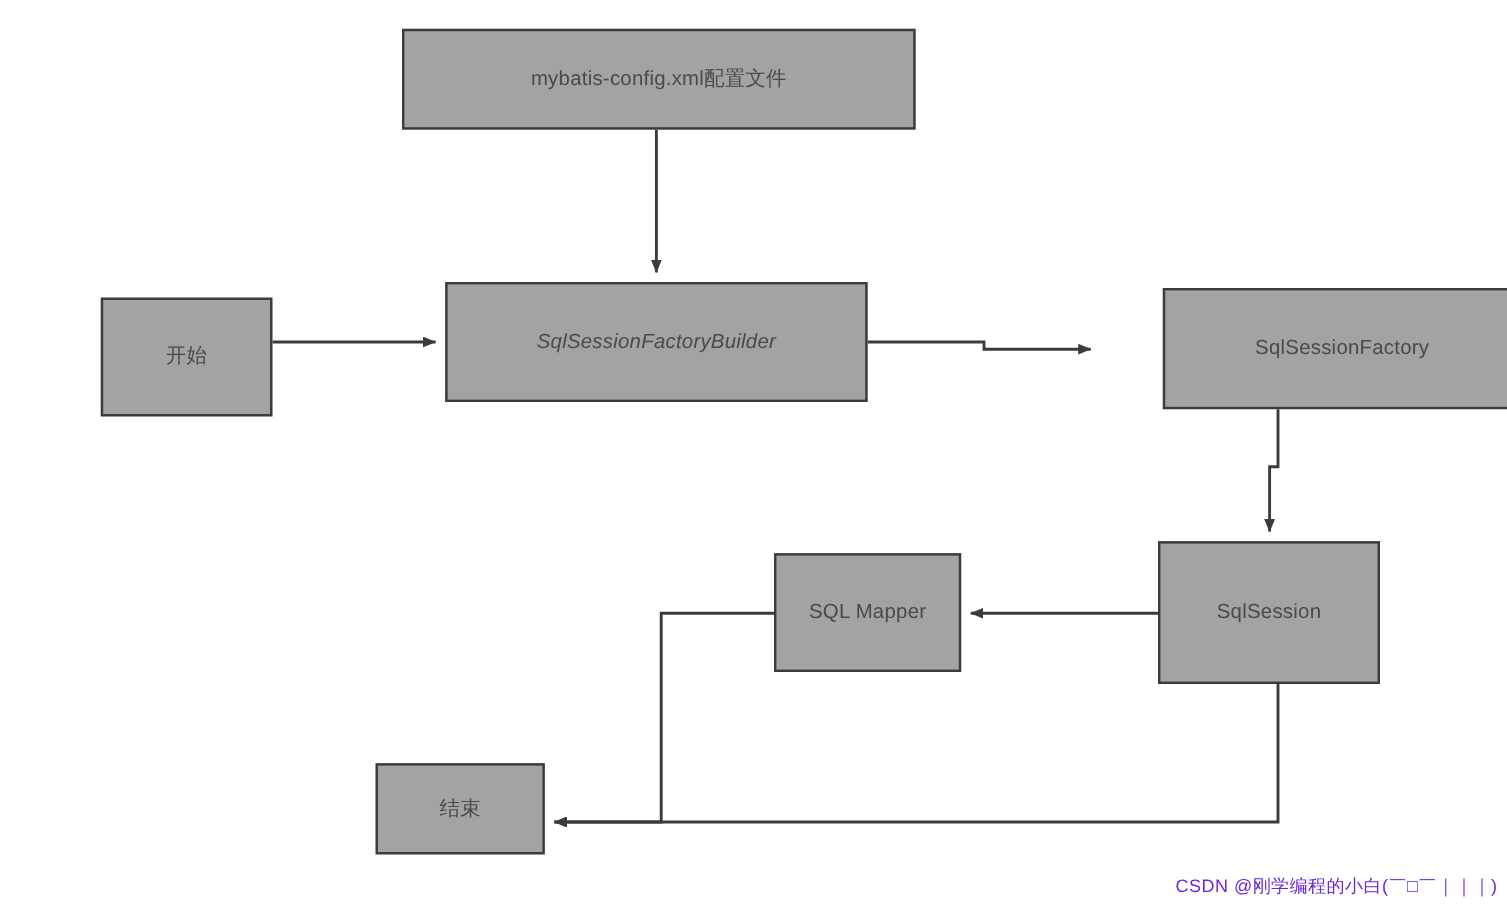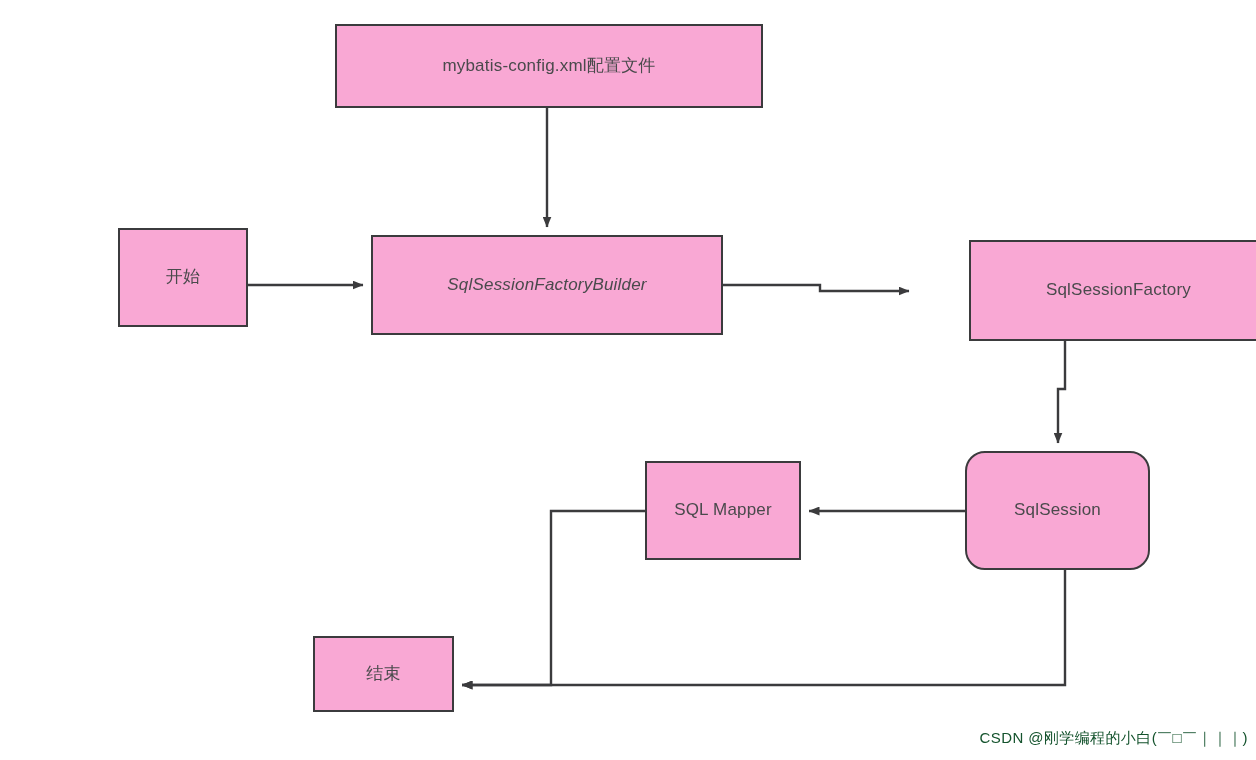--- a/index.html
+++ b/index.html
@@ -21,40 +21,40 @@
     position: absolute;
     left: 0;
     top: 0;
     width: 1256px;
     height: 760px;
   }
   .node {
     position: absolute;
     box-sizing: border-box;
     border: 2px solid #3b3b3d;
-    background: #f9a8d4;
+    background: #a3a3a3;
     display: flex;
     align-items: center;
     justify-content: center;
     text-align: center;
     color: #4a4a4c;
     font-size: 17px;
     letter-spacing: 0.2px;
     line-height: 1.3;
     padding: 2px 6px;
   }
   .node-label {
     display: block;
     white-space: nowrap;
   }
   #watermark {
     position: absolute;
     right: 8px;
     bottom: 12px;
-    color: #14532d;
+    color: #6d28d9;
     font-size: 15px;
     letter-spacing: 0.4px;
     white-space: nowrap;
     user-select: none;
   }
 </style>
 </head>
 <body>
 
 <div id="canvas">
@@ -78,33 +78,33 @@
 
     <path d="M645,511 L551,511 L551,685 L462,685" fill="none" stroke="#3b3b3d" stroke-width="2.4" marker-end="url(#arrowhead)"></path>
 
     <path d="M1065,570 L1065,685 L462,685" fill="none" stroke="#3b3b3d" stroke-width="2.4" marker-end="url(#arrowhead)"></path>
   </svg>
 
   <div class="node" style="left:335px; top:24px; width:428px; height:84px;">
     <span class="node-label">mybatis-config.xml配置文件</span>
   </div>
 
-  <div class="node" style="left:84px; top:228px; width:130px; height:99px;margin-left:34px;">
+  <div class="node" style="left:84px; top:248px; width:143px; height:99px;">
     <span class="node-label">开始</span>
   </div>
 
   <div class="node" style="left:371px; top:235px; width:352px; height:100px;font-style:italic;">
     <span class="node-label">SqlSessionFactoryBuilder</span>
   </div>
 
   <div class="node" style="left:969px; top:240px; width:299px; height:101px;">
     <span class="node-label">SqlSessionFactory</span>
   </div>
 
-  <div class="node" style="left:965px; top:451px; width:185px; height:119px;border-radius:20px;">
+  <div class="node" style="left:965px; top:451px; width:185px; height:119px;">
     <span class="node-label">SqlSession</span>
   </div>
 
   <div class="node" style="left:645px; top:461px; width:156px; height:99px;text-align:right;">
     <span class="node-label">SQL Mapper</span>
   </div>
 
   <div class="node" style="left:313px; top:636px; width:141px; height:76px;">
     <span class="node-label">结束</span>
   </div>

